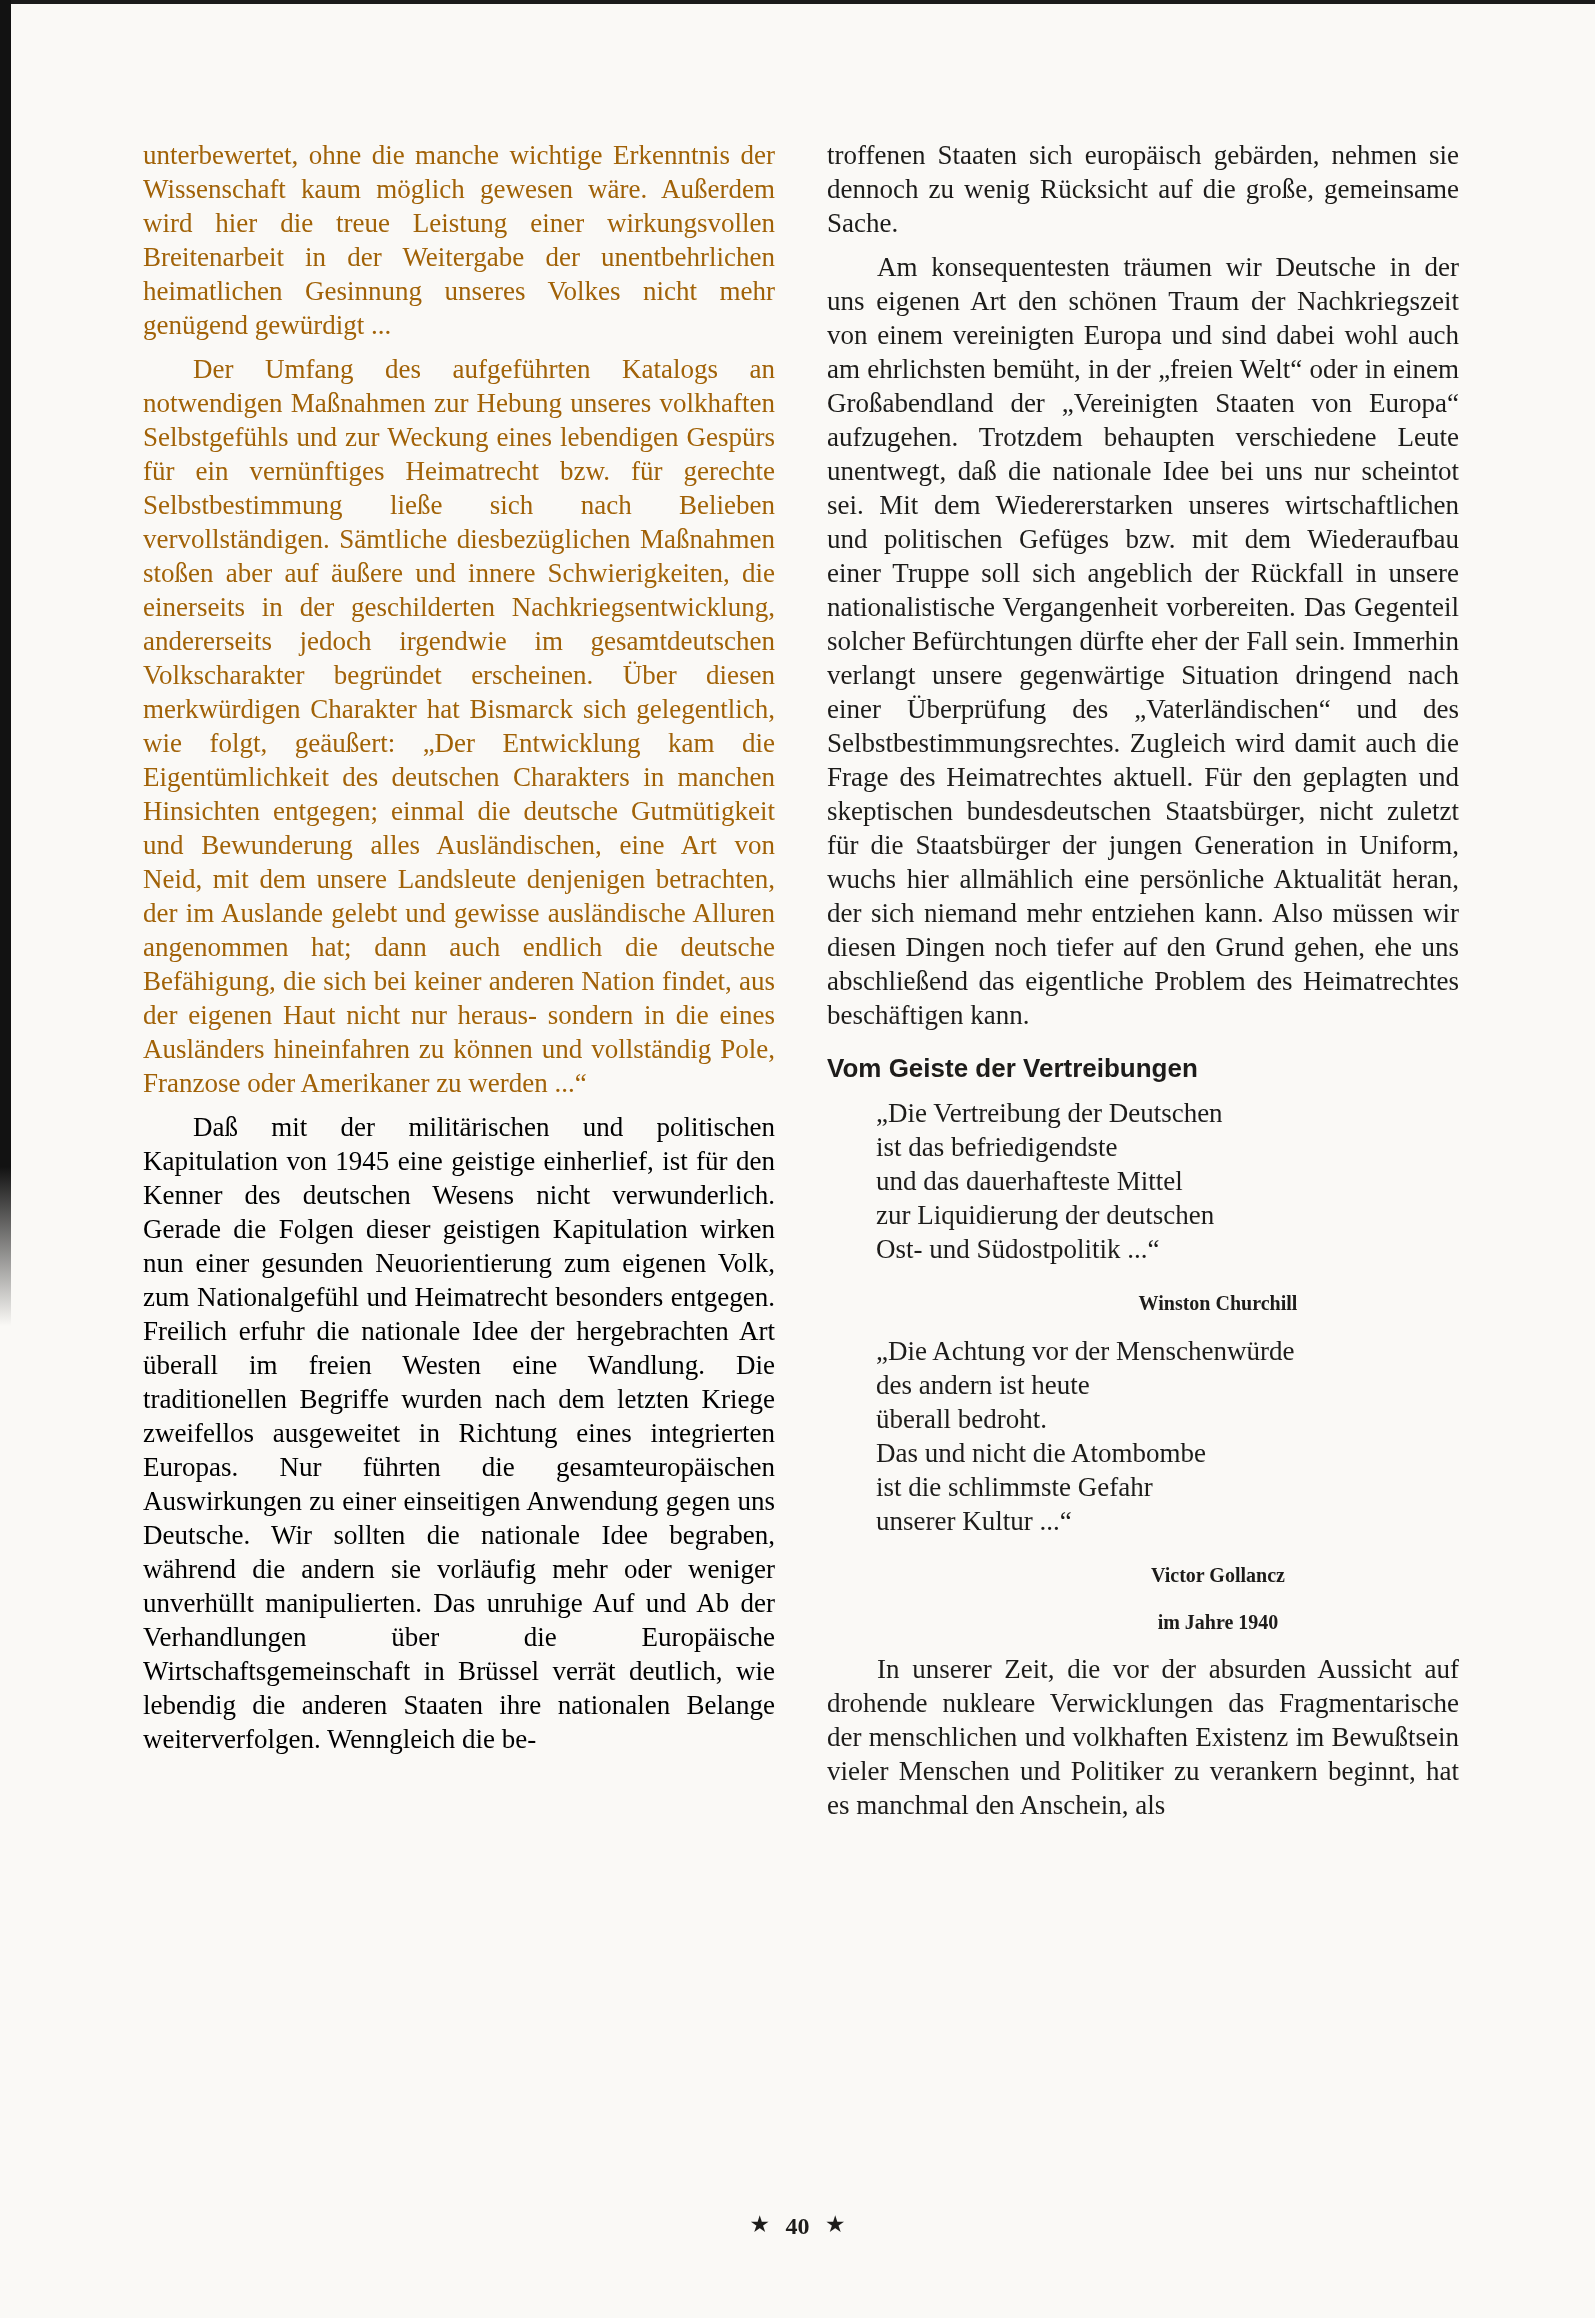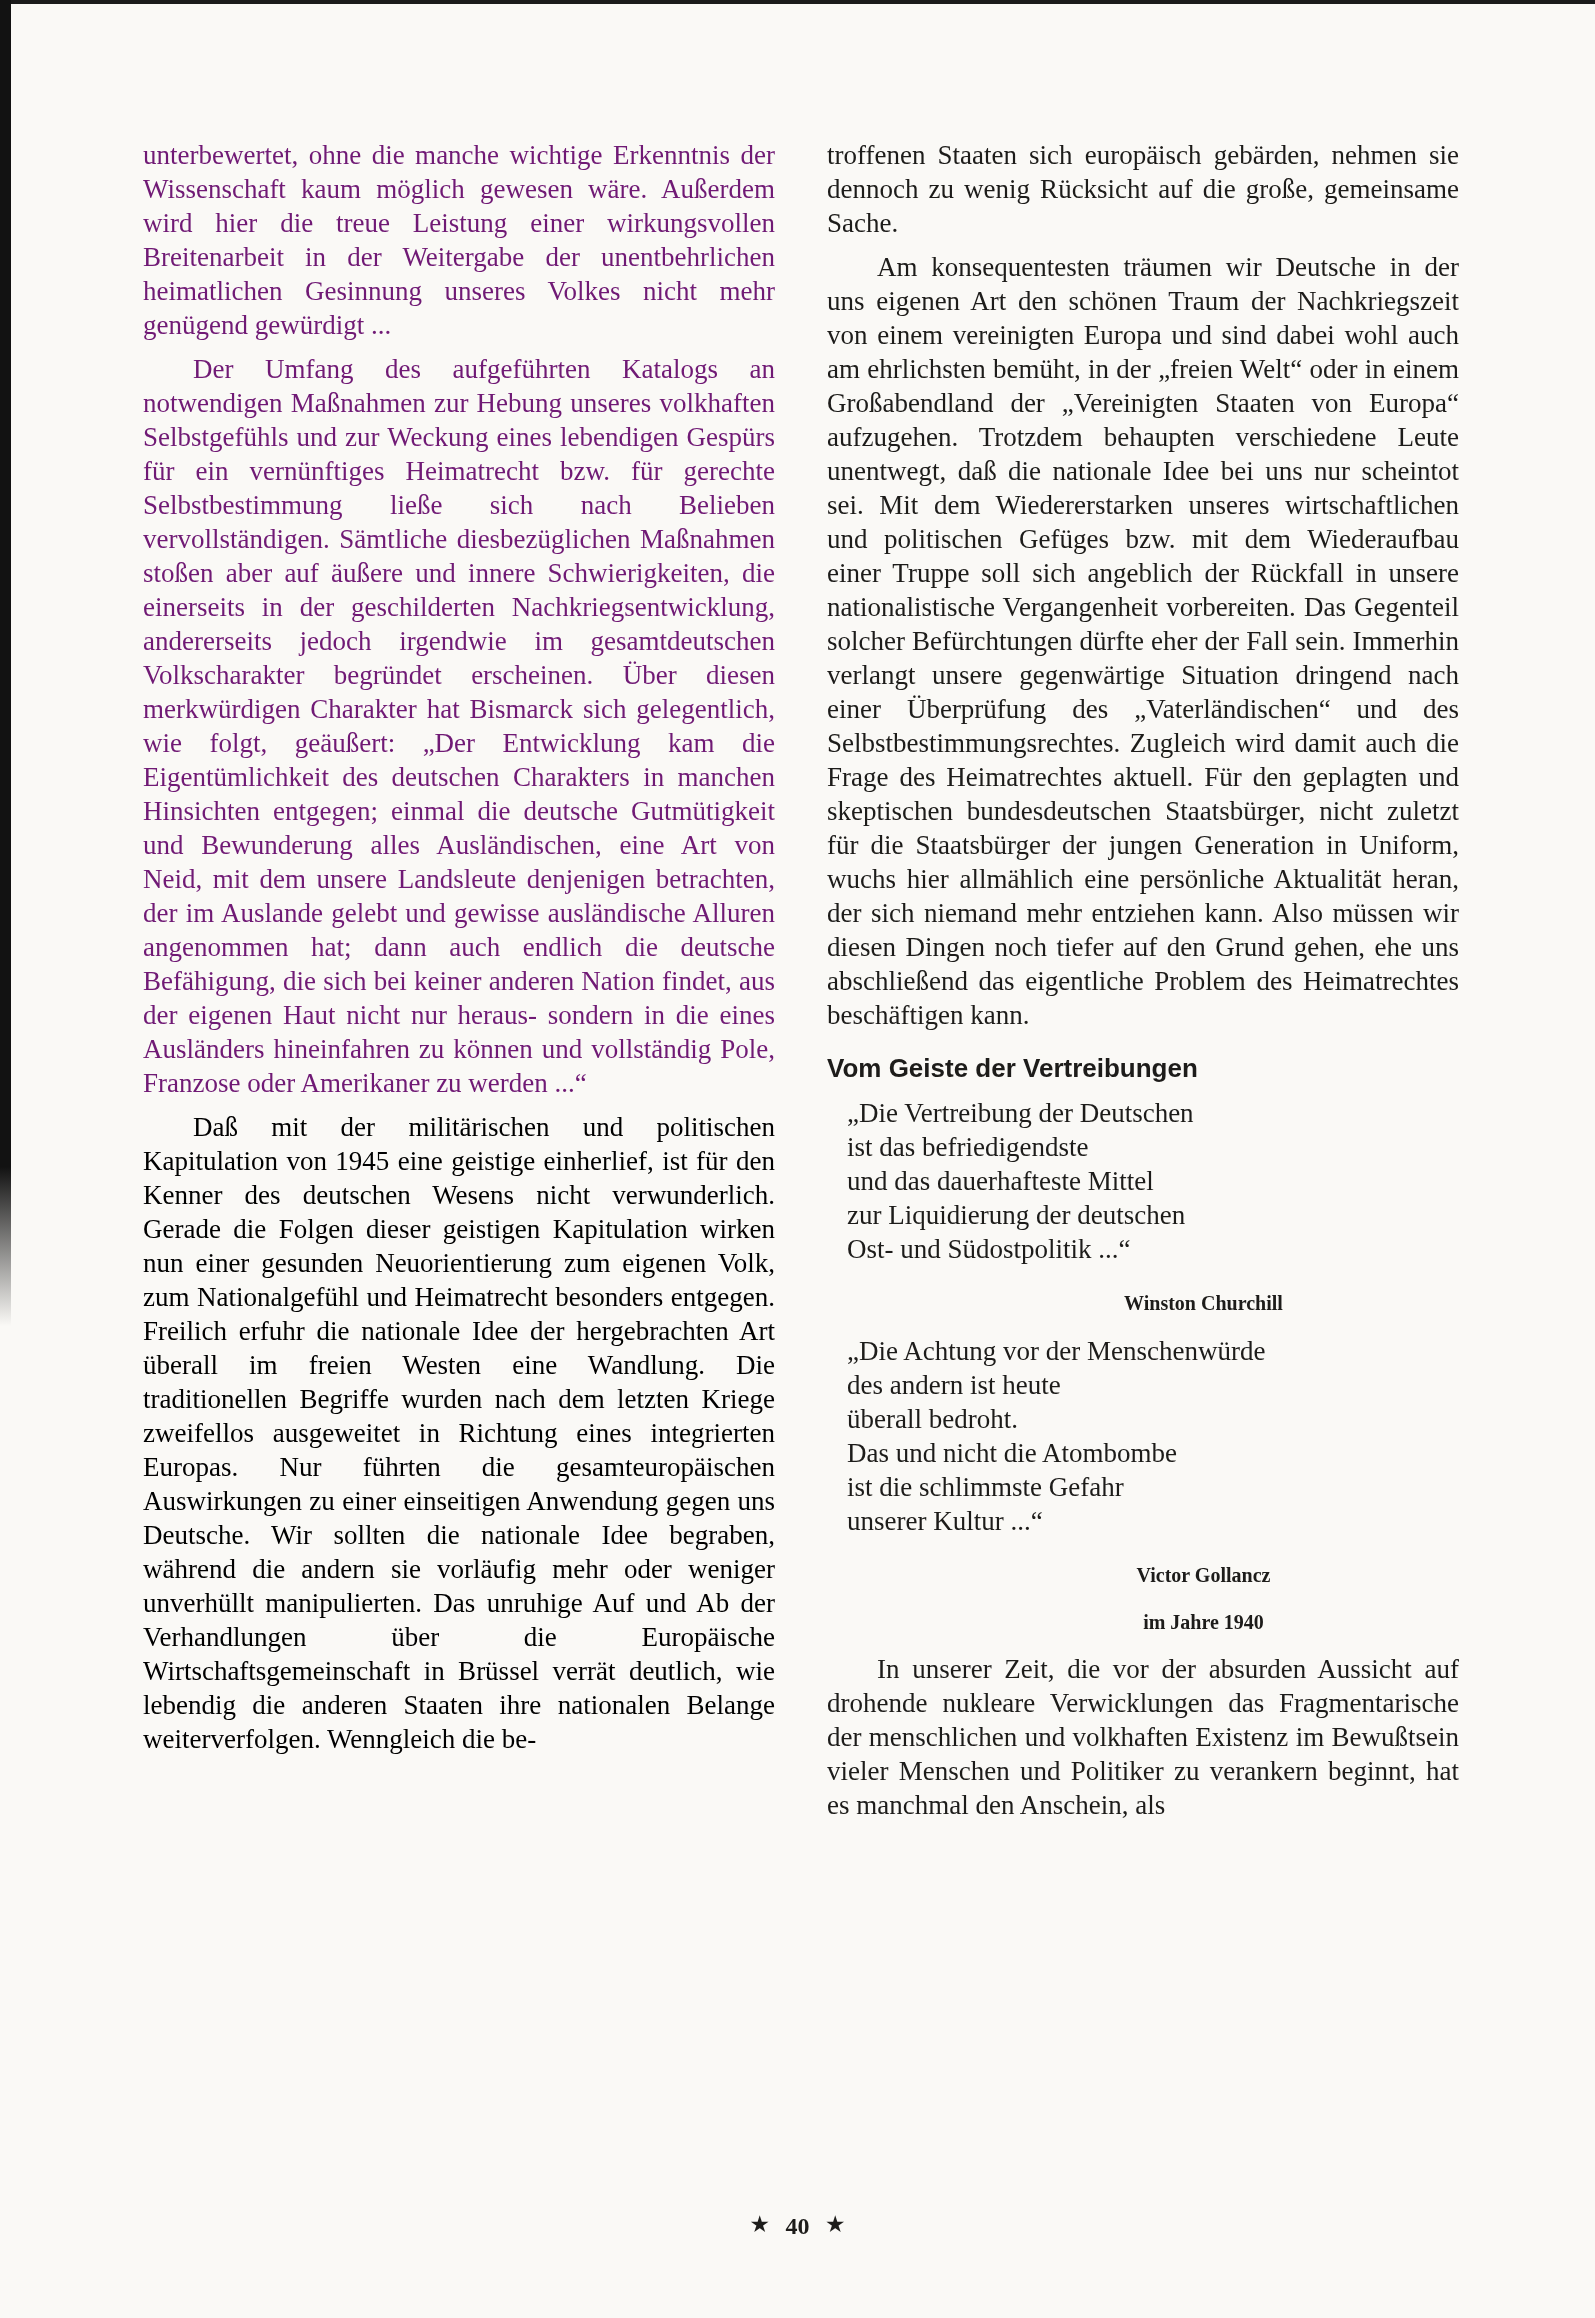--- a/index.html
+++ b/index.html
@@ -36,31 +36,31 @@
   .para {
     margin: 0 0 10px 0;
     font-size: 27px;
     line-height: 34px;
     text-align: justify;
     hyphens: auto;
     -webkit-hyphens: auto;
   }
   .indent { text-indent: 50px; }
   
-  .faded-3 { color: #701a75; filter: blur(0.6px); }
+  .faded-3 { color: #a16207; filter: blur(0.6px); }
   .faded-2 { color: #000000; filter: blur(0.4px); }
   .col-right { color: #1d1c1a; }
   .section-heading {
     font-family: "Liberation Sans", sans-serif;
     font-size: 26px;
     line-height: 34px;
     font-weight: bold;
     margin: 18.5px 0 11.7px 0;
   }
-  .quote { margin: 0 0 5px 20px; }
+  .quote { margin: 0 0 5px 49px; }
   .quote-text {
     margin: 0 0 20px 0;
     font-size: 27px;
     line-height: 34px;
     white-space: pre-line;
     text-align: left;
   }
   .attr {
     margin: 0 0 13.4px 0;
     font-size: 20px;

